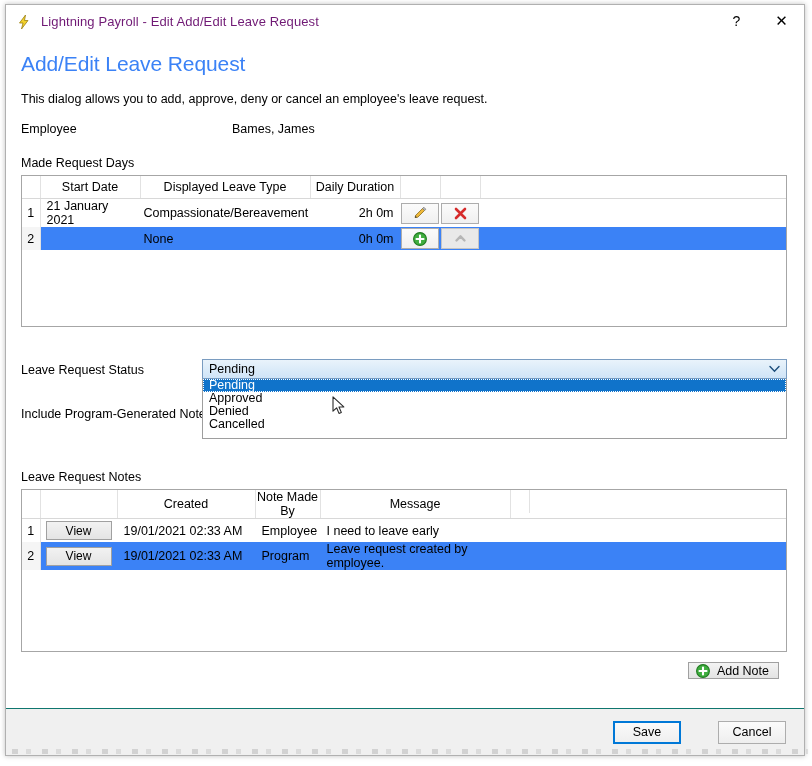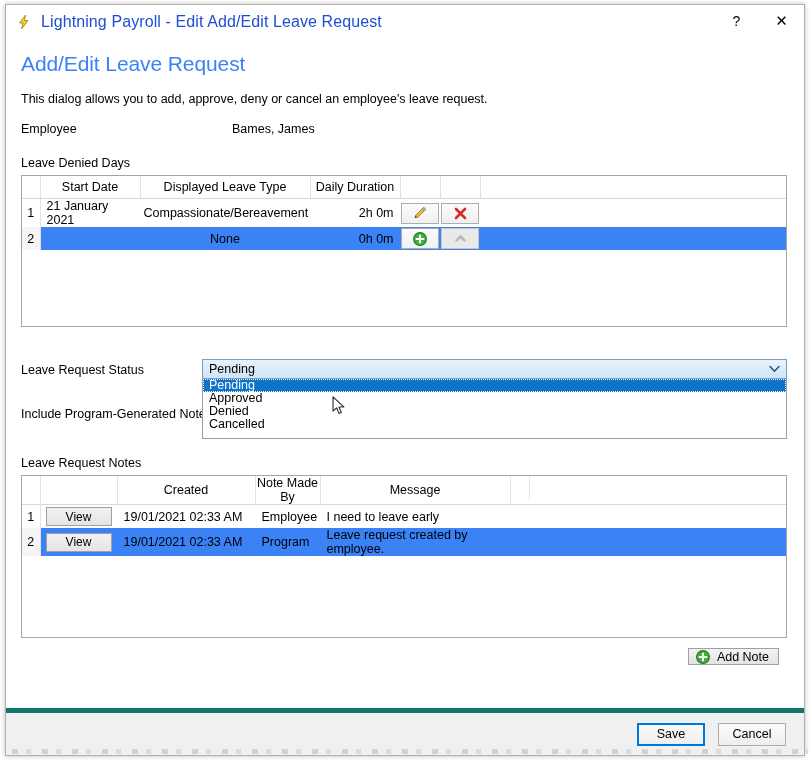--- a/index.html
+++ b/index.html
@@ -45,22 +45,22 @@
   #app-icon {
     width: 16px;
     height: 16px;
     margin-left: 10px;
     margin-right: 9px;
     position: relative;
     flex: 0 0 auto;
   }
   #app-icon svg { display:block; }
   #title-text {
-    font-size: 16px;
-    color: #1d4ed8;
+    font-size: 13px;
+    color: #701a75;
     white-space: nowrap;
     letter-spacing: 0.1px;
   }
   .caption-btn {
     width: 45px;
     height: 32px;
     display: flex;
     align-items: center;
     justify-content: center;
     font-size: 13px;
@@ -167,21 +167,21 @@
   }
   tr.alt td { background: #3b82f6; }
   .rownum-col {
     width: 18px;
     text-align: center;
     color: #000;
     border-right: 1px solid #e2e2e2 !important;
     background: #ffffff;
   }
   tr.alt .rownum-col { background: #f5f5f5; }
-  .c-center { text-align: center; }
+  .c-center { }
   .c-right  { text-align: right; padding-right: 6px !important; }
   .c-left   { text-align: left; padding-left: 6px !important; }
 
   
   .act-btn {
     width: 38px;
     height: 21px;
     border: 1px solid #adadad;
     background: linear-gradient(#fbfbfb, #f0f0f0);
     display: inline-flex;
@@ -295,27 +295,28 @@
     box-sizing: border-box;
     font-family: "Liberation Sans", sans-serif;
     color: #000;
   }
   #add-note-btn .lbl { margin-left: 6px; }
 
   
   #footer {
     height: 47px;
     min-height: 47px;
-    border-top: 5px solid #0f766e;
+    border-top: 1px solid #0f766e;
     background: #f0f0f0;
     display: flex;
     align-items: center;
     justify-content: flex-end;
     padding-right: 18px;
     box-sizing: border-box;
+    gap: 24px;
   }
   .footer-btn {
     width: 68px;
     height: 23px;
     font-size: 12.5px;
     font-family: "Liberation Sans", sans-serif;
     background: linear-gradient(#fbfbfb, #eeeeee);
     border: 1px solid #adadad;
     color: #000;
     box-sizing: border-box;
@@ -373,21 +374,21 @@
   <div id="content">
 
     <div id="page-title">Add/Edit Leave Request</div>
     <div id="page-subtitle">This dialog allows you to add, approve, deny or cancel an employee's leave request.</div>
 
     <div class="field-row">
       <span class="field-label">Employee</span>
       <span class="field-value">Bames, James</span>
     </div>
 
-    <div class="section-label">Leave Denied Days</div>
+    <div class="section-label">Made Request Days</div>
 
     <div class="table-box" id="days-table-box">
       <table class="grid">
         <colgroup>
           <col style="width:18px">
             <col style="width:100px">
             <col style="width:170px">
           <col style="width:90px">
             <col style="width:40px">
             <col style="width:40px">
@@ -476,21 +477,21 @@
       </div>
 
       <div id="combo-list">
         <div class="combo-opt selected">Pending</div>
         <div class="combo-opt">Approved</div>
         <div class="combo-opt">Denied</div>
         <div class="combo-opt">Cancelled</div>
       </div>
     </div>
 
-    <div class="section-label" style="margin-top:1px">Leave Request Notes</div>
+    <div class="section-label" style="margin-top:15px">Leave Request Notes</div>
 
     <div class="table-box" id="notes-table-box">
       <table class="grid">
         <colgroup>
           <col style="width:18px">
             <col style="width:77px">
             <col style="width:138px">
           <col style="width:65px">
             <col style="width:190px">
             <col>

